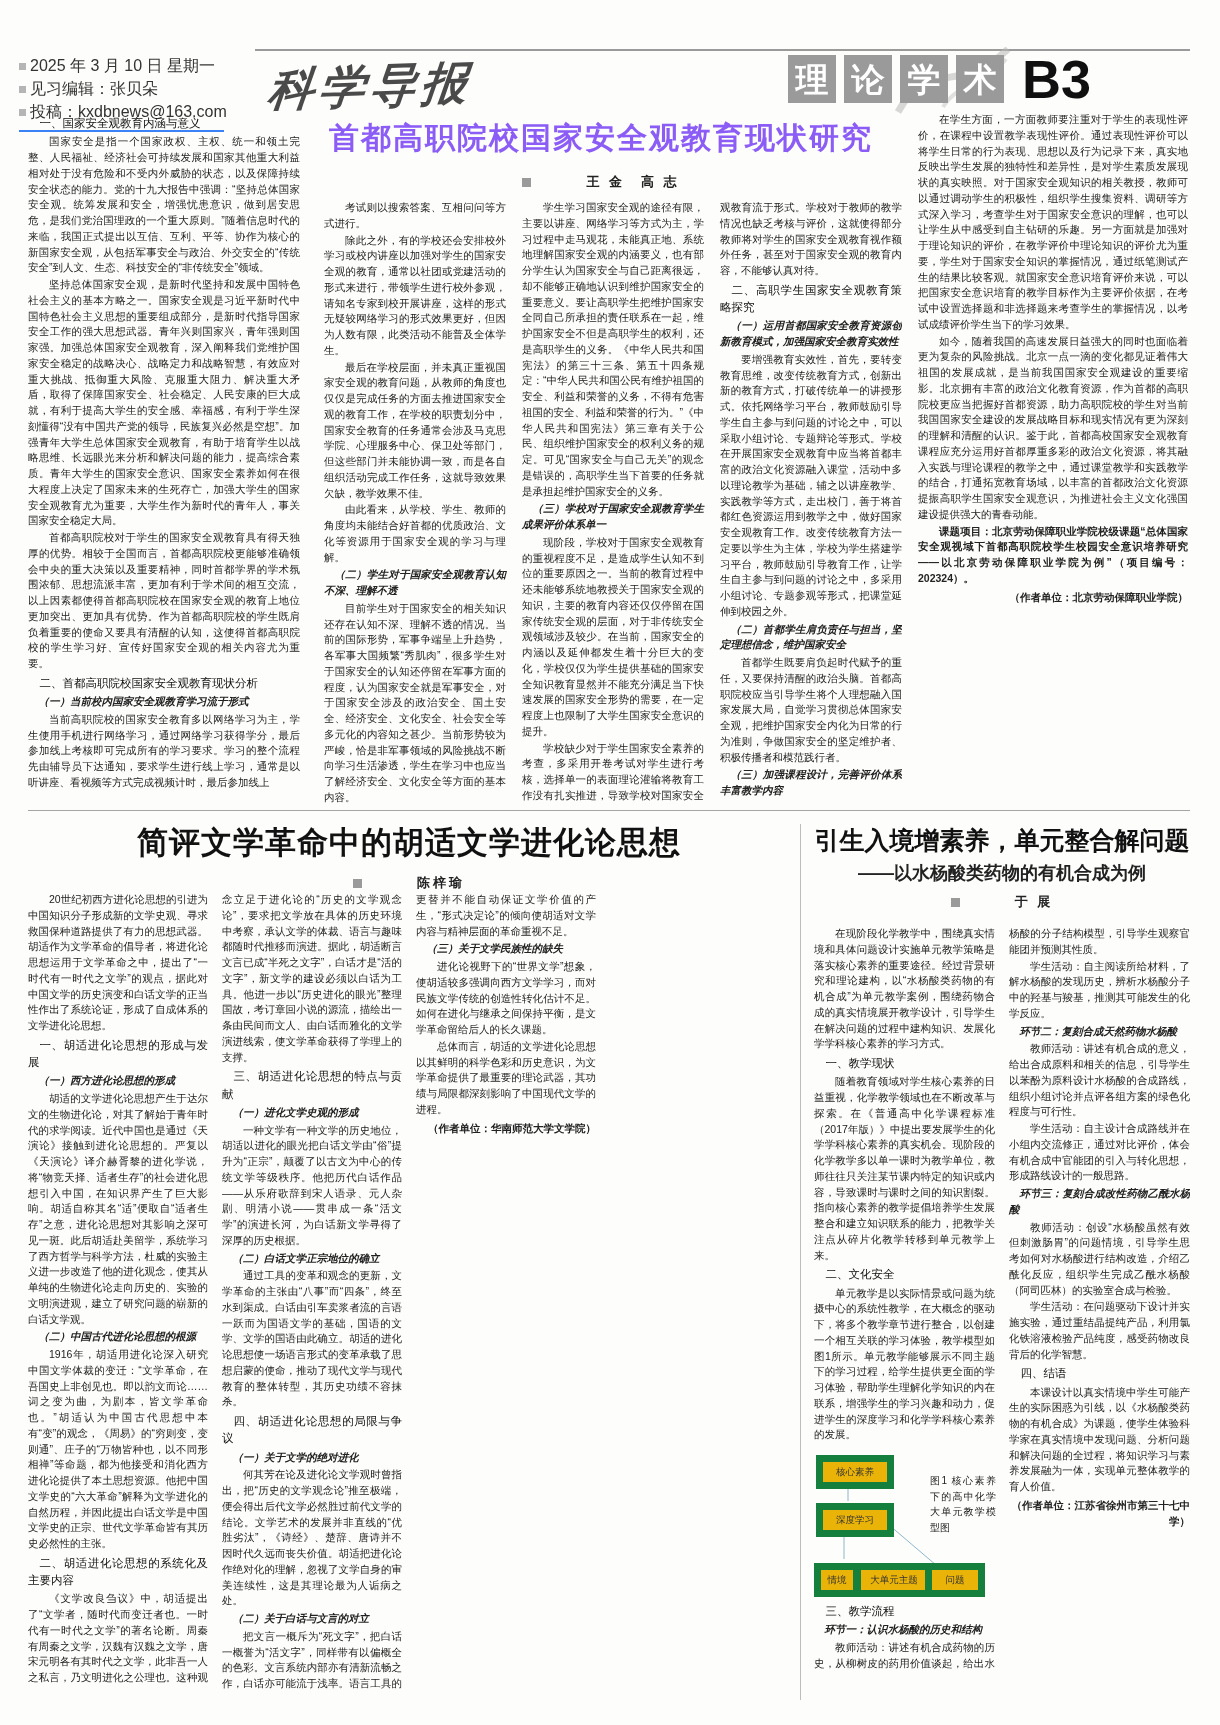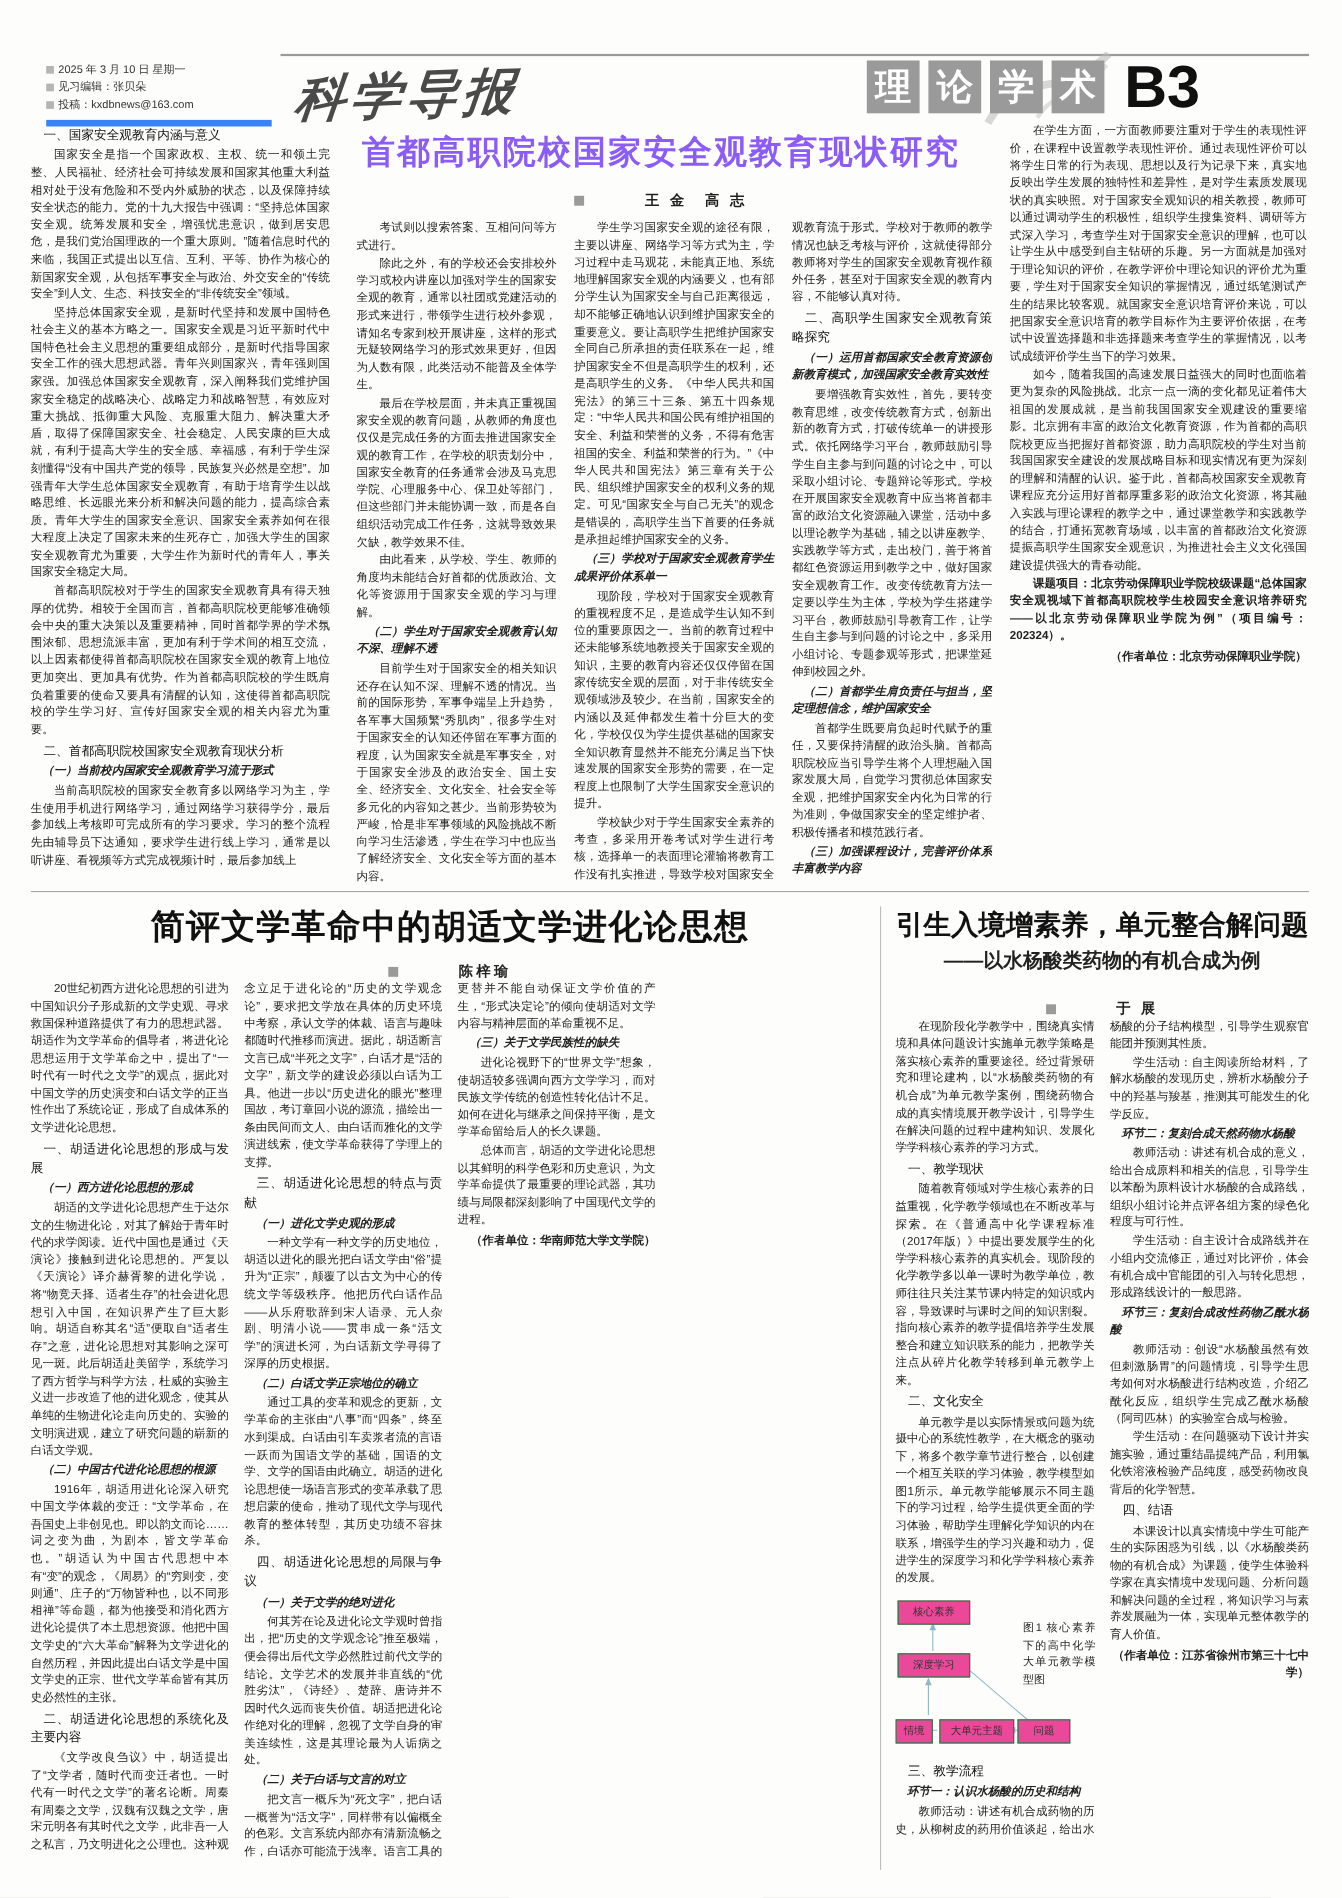--- a/index.html
+++ b/index.html
@@ -1,21 +1,21 @@
 <!DOCTYPE html>
 <html><head>
 <meta charset="utf-8">
 <style>
   html,body{margin:0;padding:0;background:#e8e8e4;}
   .page{position:relative;width:1220px;height:1725px;background:#fdfdfb;margin:0 auto;
         font-family:"Liberation Sans",sans-serif;color:#222;overflow:hidden;}
   
   .rule-top{position:absolute;left:255px;top:49px;width:935px;height:2px;background:#9a9a9a;}
-  .meta{position:absolute;left:42px;top:54px;width:205px;font-size:10px;color:#333;
-        border-bottom:6px solid #3b82f6;padding-bottom:5px;}
+  .meta{position:absolute;left:19px;top:54px;width:205px;font-size:16px;color:#333;
+        border-bottom:2px solid #3b82f6;padding-bottom:5px;}
   .meta-line{display:flex;align-items:center;margin:2px 0;white-space:nowrap;}
   .sq{display:inline-block;width:7px;height:7px;background:#b5b5b5;margin-right:4px;flex:0 0 auto;}
   .masthead{position:absolute;left:268px;top:56px;font-family:"Liberation Serif",serif;
         font-size:46px;font-weight:bold;font-style:italic;color:#4a4a4a;letter-spacing:5px;
         transform:rotate(-2deg) skewX(-8deg);}
   .section-block{position:absolute;left:788px;top:55px;display:flex;align-items:center;}
   .tile{width:48px;height:48px;background:#9a9a9a;color:#fff;text-align:center;line-height:50px;
         font-size:33px;font-weight:bold;margin-right:8px;font-family:"Liberation Serif",serif;position:relative;z-index:1;}
   .deco{position:absolute;left:100px;top:-8px;z-index:0;opacity:.55;}
   .pageno{font-size:54px;font-weight:bold;color:#101010;line-height:48px;margin-left:10px;
@@ -41,25 +41,25 @@
   
   .a2{position:absolute;left:28px;top:822px;width:762px;}
   .a2-title{margin:0;font-size:31px;font-weight:bold;text-align:center;letter-spacing:1px;color:#111;}
   .a2 .byline{margin-top:10px;}
   .a2-body{position:absolute;left:28px;top:892px;width:762px;height:808px;column-count:4;column-gap:14px;}
   .vdiv{position:absolute;left:800px;top:824px;width:1px;height:876px;background:#bdbdbd;}
   
   .a3{position:absolute;left:814px;top:824px;width:376px;text-align:center;}
   .a3-title{margin:0;font-size:25px;font-weight:bold;color:#111;white-space:nowrap;}
   .a3-sub{margin:4px 0 0 0;font-size:18px;font-weight:bold;color:#222;}
-  .a3 .byline{margin-top:23px;}
+  .a3 .byline{margin-top:8px;}
   .a3-body{position:absolute;left:814px;top:926px;width:376px;height:774px;column-count:2;column-gap:14px;}
   
   .figure{position:relative;width:100%;height:152px;break-inside:avoid;margin:4px 0;}
-  .fnode{position:absolute;border:1px solid #15803d;background:#ec4899;font-size:9.5px;
+  .fnode{position:absolute;border:7px solid #15803d;background:#eab308;font-size:9.5px;
         text-align:center;padding:3px 1px;color:#333;}
   .fcap{position:absolute;left:116px;top:26px;width:66px;font-size:10px;line-height:1.55;
         text-align:justify;color:#222;}
   .fsvg{position:absolute;left:0;top:0;}
 </style>
 </head>
 <body>
 
 <div class="page">
 

